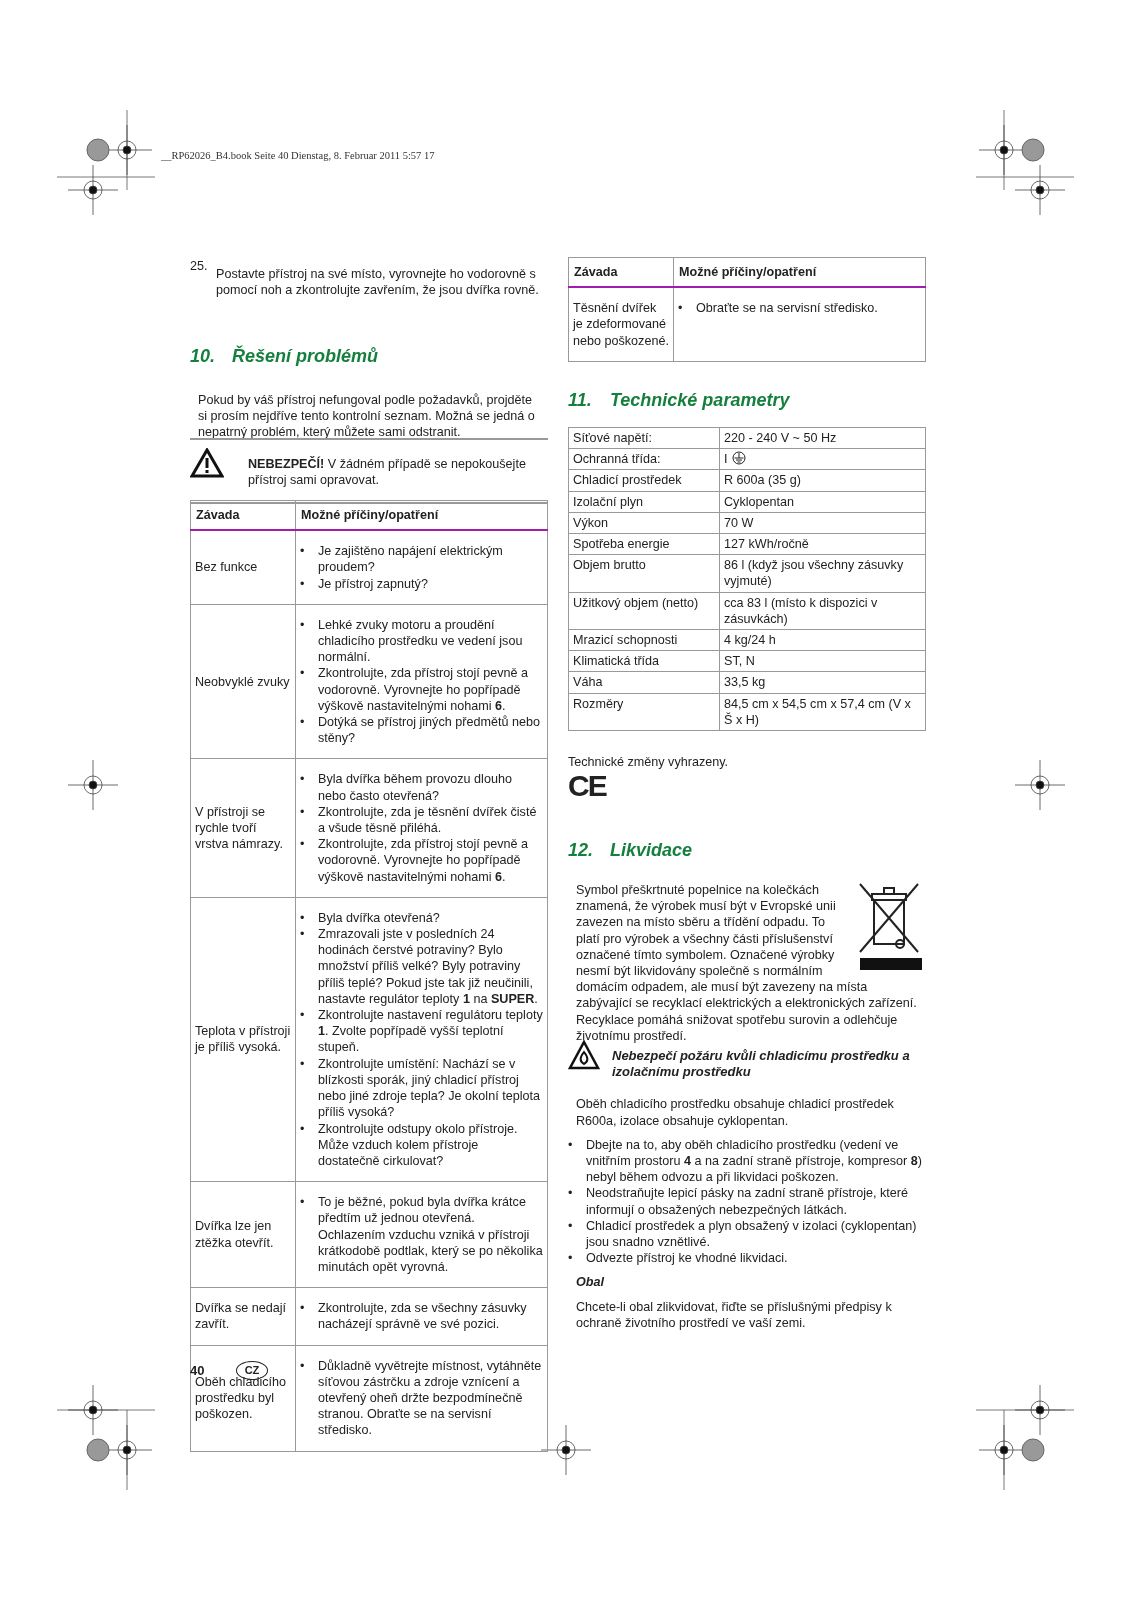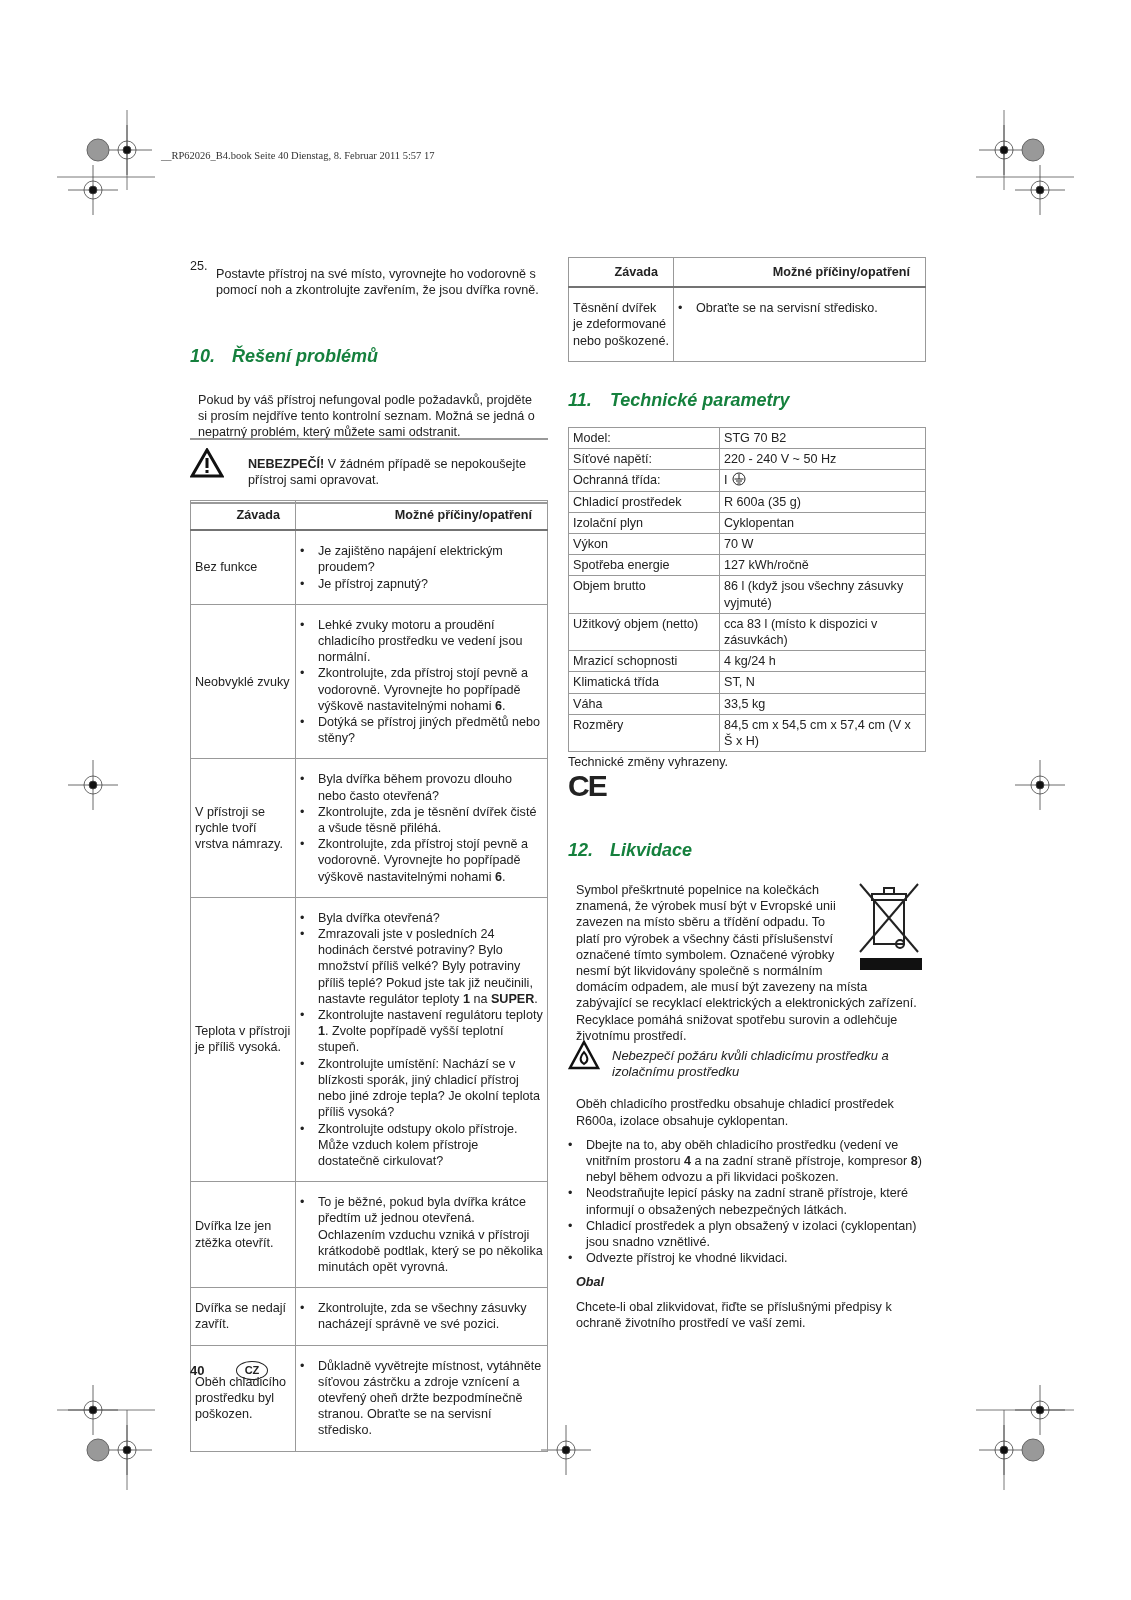--- a/index.html
+++ b/index.html
@@ -9,21 +9,21 @@
   .slug { font-family:"Liberation Serif", serif; font-size:10.5px; color:#333; left:161px; top:148px; }
   .mark { position:absolute; }
   .col { position:absolute; }
   .left { left:190px; width:358px; }
   .right { left:568px; width:358px; }
   h2 { font-family:"Liberation Sans", sans-serif; font-style:italic; font-weight:bold; font-size:18px; margin:0; color:#15803d; }
   h2 .num { display:inline-block; width:42px; }
   p { margin:8px; }
   table { border-collapse:collapse; width:100%; font-size:12.6px; line-height:16.2px; }
   td, th { border:1px solid #999; vertical-align:top; padding:12px 4px; text-align:left; }
-  th { font-weight:bold; text-align:right; padding:6px 15px; border-bottom:2px solid #737373; }
+  th { font-weight:bold; text-align:left; padding:6px 5px; border-bottom:2px solid #a21caf; }
   td.fault { vertical-align:middle; width:96px; }
   ul.b { list-style:none; margin:0; padding:0; }
   ul.b li { position:relative; padding-left:18px; }
   ul.b li::before { content:"•"; position:absolute; left:0; }
   .tech td { padding:2px 4px; height:16px; }
   .tech td.k { width:142px; }
   .warnbox { border-top:2px solid #999; border-bottom:2px solid #999; padding:8px 0 6px 0; display:flex; }
   .warnicon { width:50px; flex:none; }
   .pagenum { left:190px; top:1363px; font-weight:bold; font-size:13px; }
   .cz { left:236px; top:1361px; width:30px; height:17px; border:1.5px solid #222; border-radius:50%; text-align:center; font-size:11px; font-weight:bold; line-height:17px; }
@@ -248,24 +248,20 @@
 </div>
 
 <div class="col right" style="top:392px;">
   <h2><span class="num">11.</span><span>Technické parametry</span></h2>
 </div>
 
 <div class="col right" style="top:427px;">
   <table class="tech">
       <tbody id="spec-body">
         <tr>
-          <td class="k">Model:</td>
-          <td><span>STG 70 B2</span></td>
-        </tr>
-        <tr>
           <td class="k">Síťové napětí:</td>
           <td><span>220 - 240 V ~ 50 Hz</span></td>
         </tr>
         <tr>
           <td class="k">Ochranná třída:</td>
           <td><span>I</span><svg width="16" height="14" style="vertical-align: -2px; margin-left: 3px;">
               <circle cx="8" cy="7" r="6" fill="none" stroke="#222" stroke-width="1"></circle>
               <line x1="8" y1="2" x2="8" y2="7" stroke="#222"></line>
               <line x1="3.5" y1="7" x2="12.5" y2="7" stroke="#222"></line>
               <line x1="5" y1="9" x2="11" y2="9" stroke="#222"></line>
@@ -341,21 +337,21 @@
 </div>
 
 <div class="col right" style="top:1040px;">
   <div style="display:flex;">
     <div style="width:36px;flex:none;">
       <svg width="32" height="30" viewBox="0 0 32 30">
           <polygon points="16,2 30,28 2,28" fill="none" stroke="#111" stroke-width="2.5"></polygon>
           <path d="M16 12 C12 17, 11 21, 16 24 C21 21, 20 17, 16 12 Z" fill="none" stroke="#111" stroke-width="2"></path>
         </svg>
     </div>
-    <p style="font-weight:normal;font-style:italic;font-size:13px;">Nebezpečí požáru kvůli chladicímu prostředku a izolačnímu prostředku</p>
+    <p style="font-weight:bold;font-style:italic;font-size:13px;">Nebezpečí požáru kvůli chladicímu prostředku a izolačnímu prostředku</p>
   </div>
   <p>Oběh chladicího prostředku obsahuje chladicí prostředek R600a, izolace obsahuje cyklopentan.</p>
   <ul class="b" id="fire-bullets">
       <li>Dbejte na to, aby oběh chladicího prostředku (vedení ve vnitřním prostoru <b>4</b> a na zadní straně přístroje, kompresor <b>8</b>) nebyl během odvozu a při likvidaci poškozen.</li>
       <li>Neodstraňujte lepicí pásky na zadní straně přístroje, které informují o obsažených nebezpečných látkách.</li>
       <li>Chladicí prostředek a plyn obsažený v izolaci (cyklopentan) jsou snadno vznětlivé.</li>
       <li>Odvezte přístroj ke vhodné likvidaci.</li>
     </ul>
   <p style="font-weight:bold;font-style:italic;margin-top:8px;">Obal</p>
   <p>Chcete-li obal zlikvidovat, řiďte se příslušnými předpisy k ochraně životního prostředí ve vaší zemi.</p>

